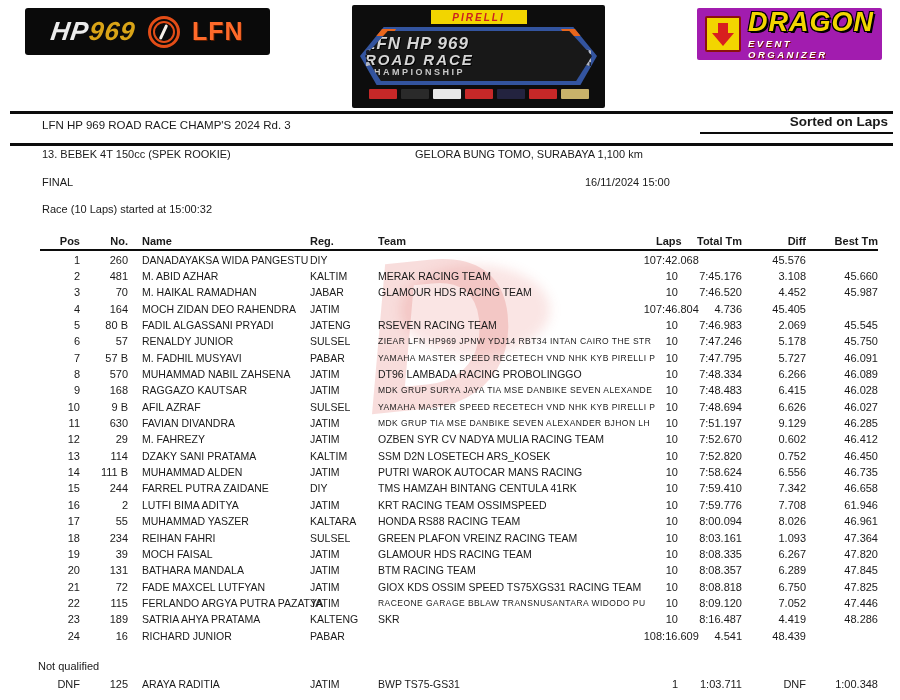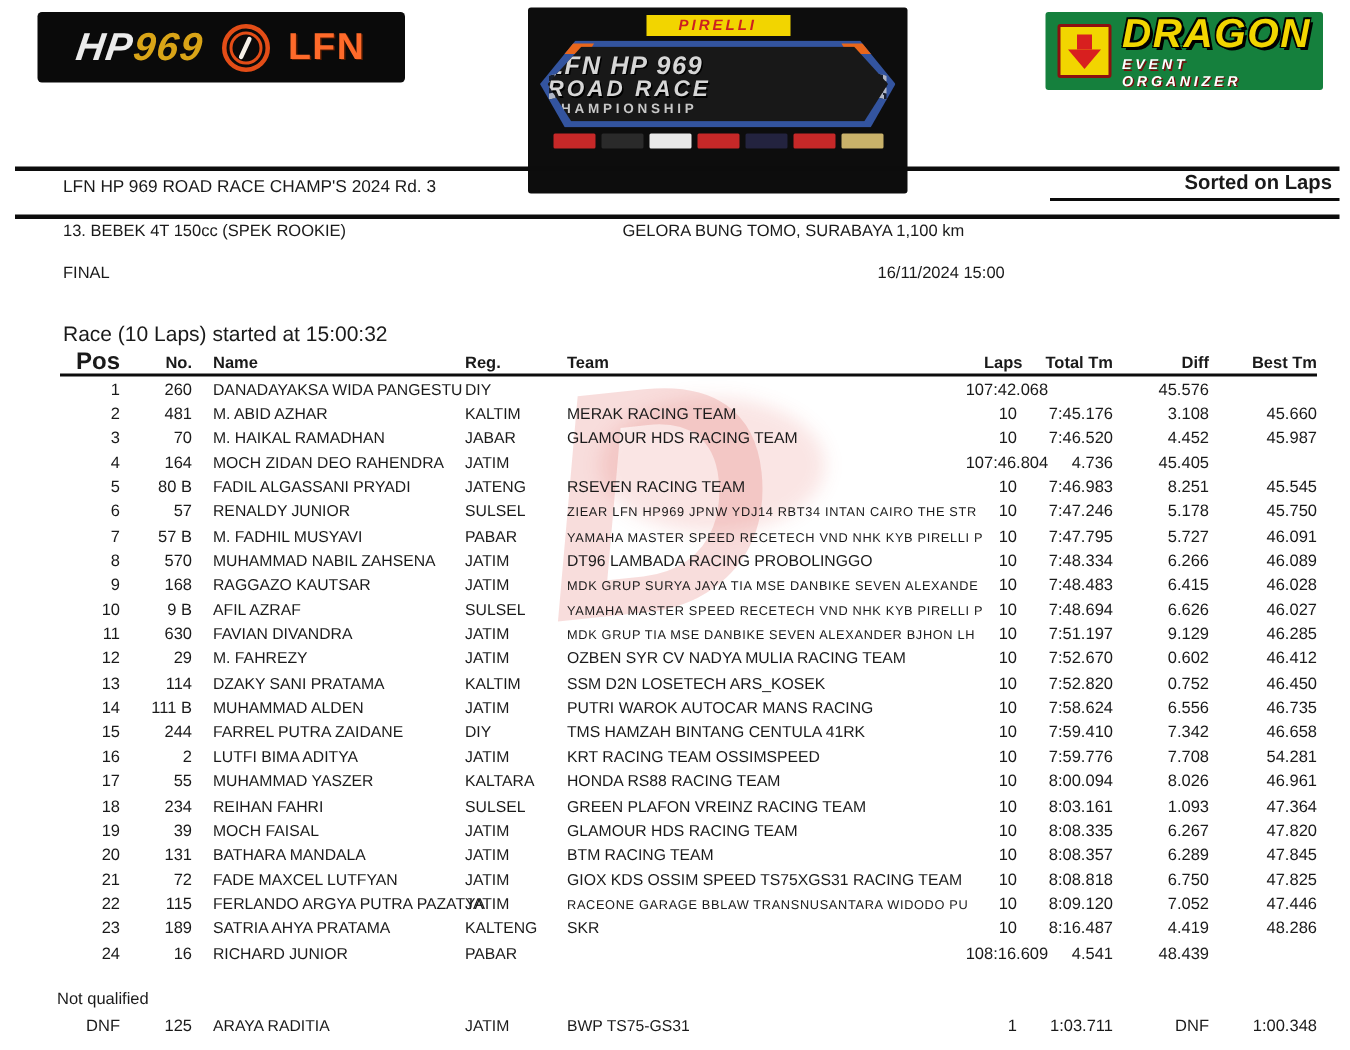--- a/index.html
+++ b/index.html
@@ -9,38 +9,38 @@
   
   .logo-left { position:absolute; left:25px; top:8px; width:245px; height:47px; background:#0a0a0a; border-radius:3px; display:flex; align-items:center; justify-content:center; gap:12px; }
   .hp969 { font-style:italic; font-weight:800; font-size:26px; transform:skewX(-8deg); letter-spacing:1px; }
   .hp969 .hp { color:#ececec; }
   .hp969 .num { color:#d9a417; }
   .lfn-circle { width:32px; height:32px; border-radius:50%; border:3px solid #e34d17; position:relative; display:flex; align-items:center; justify-content:center; }
   .lfn-circle::before { content:""; width:18px; height:18px; border-radius:50%; border:2px solid #e34d17; position:absolute; }
   .lfn-circle::after { content:""; width:3px; height:16px; background:#f5f0e8; transform:rotate(25deg); border-radius:2px; }
   .lfn-word { color:#ff6a2a; font-weight:800; font-size:25px; letter-spacing:1px; text-shadow:1px 1px 0 #5a1c00; }
 
-  .logo-center { position:absolute; left:352px; top:5px; width:253px; height:124px; background:#0d0d0d; border-radius:2px; padding-top:5px; }
+  .logo-center { position:absolute; left:352px; top:5px; width:253px; height:103px; background:#0d0d0d; border-radius:2px; padding-top:5px; }
   .pirelli-bar { width:96px; height:14px; margin:0 auto; background:#f2d500; color:#cc2020; font-weight:800; font-style:italic; font-size:10px; letter-spacing:2px; display:flex; align-items:center; justify-content:center; }
   .plaque-outer { position:relative; width:237px; height:58px; margin:3px auto 0; background:#33549f; clip-path:polygon(0% 50%, 10% 0%, 90% 0%, 100% 50%, 93% 100%, 7% 100%); display:flex; align-items:center; justify-content:center; }
   .plaque-inner { width:227px; height:50px; background:#181818; clip-path:polygon(0% 50%, 10% 0%, 90% 0%, 100% 50%, 93% 100%, 7% 100%); display:flex; flex-direction:column; align-items:flex-start; justify-content:center; line-height:1.02; }
   .plq1 { color:#d6d6d6; font-weight:800; font-style:italic; font-size:17px; letter-spacing:1px; text-shadow:1px 1px 0 #000; }
   .plq2 { color:#d6d6d6; font-weight:800; font-style:italic; font-size:15px; letter-spacing:2px; text-shadow:1px 1px 0 #000; }
   .plq3 { color:#c8c8c8; font-weight:700; font-size:9px; letter-spacing:2.5px; }
   .corner-accent { position:absolute; width:16px; height:7px; background:#e8661c; }
   .corner-accent.tl { left:18px; top:2px; transform:skewX(-30deg); }
   .corner-accent.tr { right:18px; top:2px; transform:skewX(30deg); }
   .checker { position:absolute; width:22px; height:16px; top:21px; opacity:.8;
     background:repeating-conic-gradient(#cfcfcf 0% 25%, #111 0% 50%); background-size:8px 8px; }
   .checker.left { left:6px; transform:skewY(-12deg); }
   .checker.right { right:6px; transform:skewY(12deg); }
   .sponsor-strip { display:flex; gap:4px; justify-content:center; margin-top:4px; }
   .chip { height:10px; border-radius:1px; }
 
-  .logo-right { position:absolute; left:697px; top:8px; width:185px; height:52px; background:#15803d; border-radius:2px; display:flex; align-items:center; padding:0 8px; gap:7px; }
+  .logo-right { position:absolute; left:697px; top:8px; width:185px; height:52px; background:#a21caf; border-radius:2px; display:flex; align-items:center; padding:0 8px; gap:7px; }
   .dragon-arrow-box { width:36px; height:36px; background:#f2d500; border:2px solid #8c1010; border-radius:2px; display:flex; flex-direction:column; align-items:center; justify-content:center; }
   .dragon-arrow-stem { width:10px; height:10px; background:#d81f1f; }
   .dragon-arrow-head { width:0; height:0; border-left:11px solid transparent; border-right:11px solid transparent; border-top:13px solid #d81f1f; }
   .dragon-text { display:flex; flex-direction:column; align-items:center; flex:1; }
   .dragon-word { color:#f2d500; font-weight:900; font-size:27px; letter-spacing:1px; line-height:1; font-style:italic;
     text-shadow:-1px -1px 0 #000, 1px -1px 0 #000, -1px 1px 0 #000, 2px 2px 0 #000; }
   .dragon-sub { color:#ffffff; font-weight:700; font-style:italic; font-size:9.5px; letter-spacing:2.5px; margin-top:2px; text-shadow:1px 1px 0 #7a0d0d; }
 
   
   .watermark { position:absolute; left:360px; top:225px; font-size:215px; font-weight:900; font-style:italic; color:rgba(214,45,35,0.16); transform:rotate(-6deg); line-height:1; pointer-events:none; user-select:none; }
@@ -52,21 +52,21 @@
   .rule.second { left:10px; top:143px; width:883px; height:3px; }
   .rule.sorted-under { left:700px; top:132px; width:193px; height:1.5px; }
   .rule.thead-under  { left:40px; top:249px; width:838px; height:2px; }
 
   .doc-title { position:absolute; left:42px; top:119px; font-size:11.5px; }
   .sorted-on { position:absolute; right:12px; top:114px; font-size:13.5px; font-weight:700; }
   .category  { position:absolute; left:42px; top:148px; font-size:11px; }
   .venue     { position:absolute; left:415px; top:148px; font-size:11px; }
   .session   { position:absolute; left:42px; top:176px; font-size:11px; }
   .datetime  { position:absolute; left:585px; top:176px; font-size:11px; }
-  .race-info { position:absolute; left:42px; top:214px; font-size:14px;text-align:right; }
+  .race-info { position:absolute; left:42px; top:203px; font-size:11px;text-align:right; }
 
   
   .trow { display:grid; grid-template-columns:40px 48px 182px 68px 278px 22px 64px 64px 72px; align-items:center; height:16.35px; font-size:11px; white-space:nowrap; }
   .thead-row { position:absolute; left:40px; top:233px; width:838px; font-weight:700; height:15px; }
   .results-body { position:absolute; left:40px; top:251.5px; width:838px; }
   .dnf-body { position:absolute; left:40px; top:676px; width:838px; }
   .cell { overflow:visible; }
   .c-pos, .c-no, .c-laps, .c-total, .c-diff, .c-best { text-align:right; }
   .c-name { padding-left:14px; font-size:10.5px; }
   .c-reg  { font-size:10.5px; }
@@ -130,21 +130,21 @@
 
   <div class="doc-title">LFN HP 969 ROAD RACE CHAMP'S 2024  Rd. 3</div>
   <div class="sorted-on">Sorted on Laps</div>
   <div class="category">13. BEBEK 4T 150cc (SPEK ROOKIE)</div>
   <div class="venue">GELORA BUNG TOMO, SURABAYA 1,100 km</div>
   <div class="session">FINAL</div>
   <div class="datetime">16/11/2024 15:00</div>
   <div class="race-info">Race (10 Laps) started at 15:00:32</div>
 
   <div class="trow thead-row">
-      <div class="cell c-pos" style="font-size: 16px;">Pos</div>
+      <div class="cell c-pos" style="font-size: 11px;">Pos</div>
       <div class="cell c-no" style="font-size: 11px;">No.</div>
       <div class="cell c-name" style="font-size: 11px;">Name</div>
       <div class="cell c-reg" style="font-size: 11px;">Reg.</div>
       <div class="cell c-team" style="font-size: 11px;">Team</div>
       <div class="cell c-laps" style="font-size: 11px;">Laps</div>
       <div class="cell c-total" style="font-size: 11px;">Total Tm</div>
       <div class="cell c-diff" style="font-size: 11px;">Diff</div>
       <div class="cell c-best" style="font-size: 11px;">Best Tm</div>
     </div>
   <div class="results-body">
@@ -191,21 +191,21 @@
         <div class="cell c-best">45.405</div>
       </div>
       <div class="trow">
         <div class="cell c-pos">5</div>
         <div class="cell c-no">80 B</div>
         <div class="cell c-name">FADIL ALGASSANI PRYADI</div>
         <div class="cell c-reg">JATENG</div>
         <div class="cell c-team">RSEVEN RACING TEAM</div>
         <div class="cell c-laps">10</div>
         <div class="cell c-total">7:46.983</div>
-        <div class="cell c-diff">8.251</div>
+        <div class="cell c-diff">2.069</div>
         <div class="cell c-best">45.545</div>
       </div>
       <div class="trow">
         <div class="cell c-pos">6</div>
         <div class="cell c-no">57</div>
         <div class="cell c-name">RENALDY JUNIOR</div>
         <div class="cell c-reg">SULSEL</div>
         <div class="cell c-team team-long">ZIEAR LFN HP969 JPNW YDJ14 RBT34 INTAN CAIRO THE STR</div>
         <div class="cell c-laps">10</div>
         <div class="cell c-total">7:47.246</div>
@@ -313,21 +313,21 @@
       </div>
       <div class="trow">
         <div class="cell c-pos">16</div>
         <div class="cell c-no">2</div>
         <div class="cell c-name">LUTFI BIMA ADITYA</div>
         <div class="cell c-reg">JATIM</div>
         <div class="cell c-team">KRT RACING TEAM OSSIMSPEED</div>
         <div class="cell c-laps">10</div>
         <div class="cell c-total">7:59.776</div>
         <div class="cell c-diff">7.708</div>
-        <div class="cell c-best">54.281</div>
+        <div class="cell c-best">61.946</div>
       </div>
       <div class="trow">
         <div class="cell c-pos">17</div>
         <div class="cell c-no">55</div>
         <div class="cell c-name">MUHAMMAD YASZER</div>
         <div class="cell c-reg">KALTARA</div>
         <div class="cell c-team">HONDA RS88 RACING TEAM</div>
         <div class="cell c-laps">10</div>
         <div class="cell c-total">8:00.094</div>
         <div class="cell c-diff">8.026</div>

